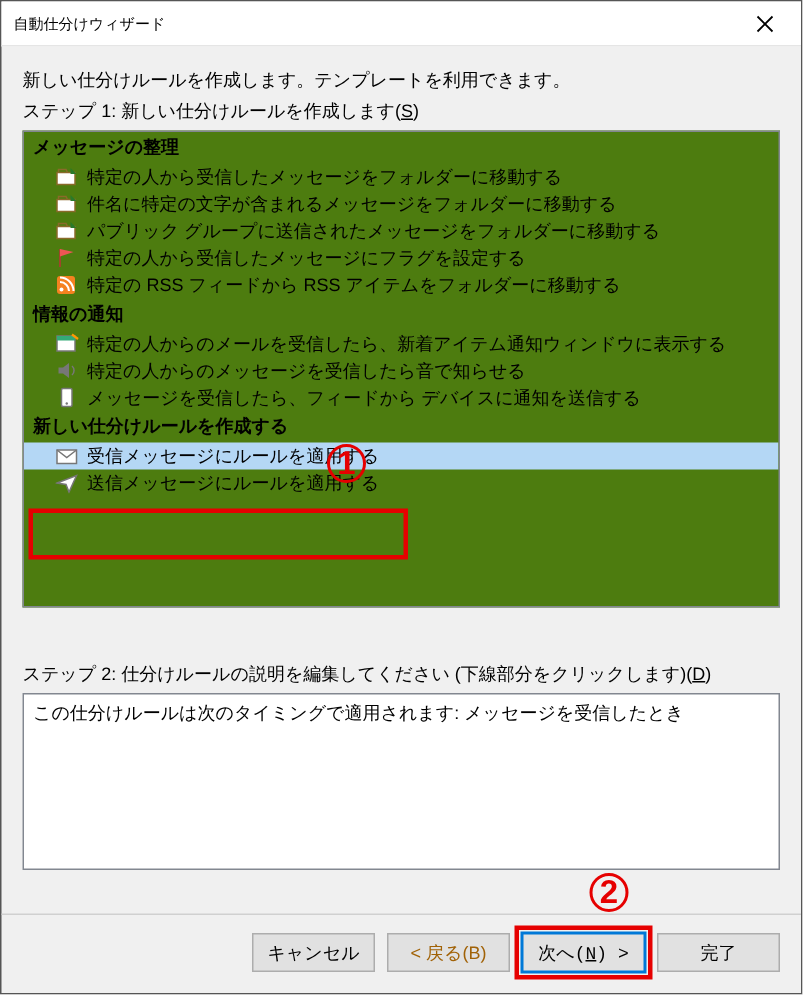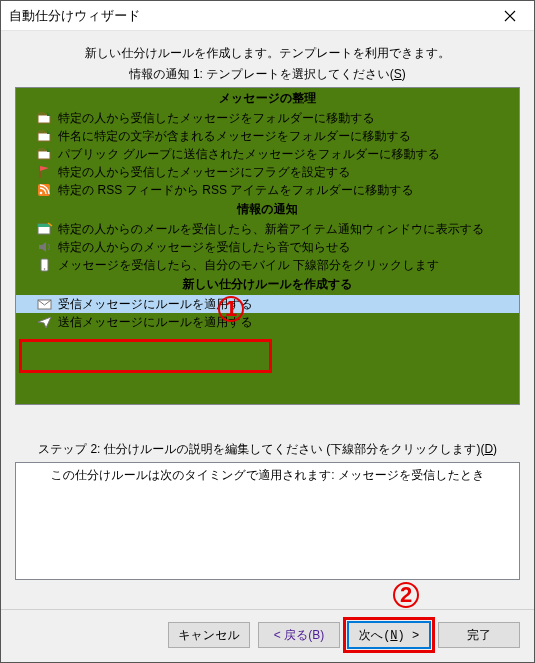--- a/index.html
+++ b/index.html
@@ -21,38 +21,37 @@
   .titlebar {
     height: 30px;
     background: #fff;
     display: flex;
     align-items: center;
     padding: 0 4px 0 8px;
     border-bottom: 1px solid #e5e5e5;
   }
   .titlebar .title {
     flex: 1;
-    font-size: 13px;
+    font-size: 10px;
   }
   .close-btn {
     width: 40px;
     height: 28px;
     display: flex;
     align-items: center;
     justify-content: center;
     font-size: 14px;
     color: #000;
     cursor: pointer;
   }
   .content {
     flex: 1;
     padding: 10px 14px 0 14px;
     display: flex;
     flex-direction: column;
-    text-align: center;
   }
   .instr1 { margin-top: 4px; }
   .instr2 { margin-top: 4px; }
   .template-box {
     margin-top: 4px;
     border: 1px solid #828790;
     background: #4d7c0f;
     height: 318px;
     overflow: hidden;
     position: relative;
@@ -105,21 +104,21 @@
     height: 26px;
     border: 1px solid #adadad;
     background: #e1e1e1;
     font-size: 12px;
     font-family: inherit;
     cursor: pointer;
     padding: 0 8px;
     text-align: center;
   }
   .btn[disabled] {
-    color: #4c1d95;
+    color: #a16207;
     cursor: default;
   }
   .btn.focus {
     border: 1px solid #0078d7;
     outline: 1px solid #0078d7;
     font-family: Liberation Mono, monospace;
   }
   .callout {
     position: absolute;
     font-family: Arial, sans-serif;
@@ -148,21 +147,21 @@
     <div class="close-btn">
       <svg width="12" height="12" viewBox="0 0 12 12">
           <path d="M1 1 L11 11 M11 1 L1 11" stroke="#000" stroke-width="1.2"></path>
         </svg>
     </div>
   </div>
 
   <div class="content">
     <div class="instr1">新しい仕分けルールを作成します。テンプレートを利用できます。</div>
     <div class="instr2">
-      <span>情報の通知 1: テンプレートを選択してください(</span><span class="u">S</span><span>)</span>
+      <span>ステップ 1: 新しい仕分けルールを作成します(</span><span class="u">S</span><span>)</span>
     </div>
 
     <div class="template-box" style="position:relative;">
 
       <div class="group-header">メッセージの整理</div>
       <div class="item-row">
         <span class="icon">
             <svg width="16" height="14" viewBox="0 0 16 14">
               <rect x="1" y="4" width="12" height="8" fill="#fff" stroke="#8a6a2a"></rect>
               <path d="M2 4 L2 2 L7 2 L8 4" fill="none" stroke="#8a6a2a"></path>
@@ -232,21 +231,21 @@
           </span>
         <span>特定の人からのメッセージを受信したら音で知らせる</span>
       </div>
       <div class="item-row">
         <span class="icon">
             <svg width="16" height="14" viewBox="0 0 16 14">
               <rect x="4" y="1" width="7" height="12" rx="1" fill="#fff" stroke="#777"></rect>
               <circle cx="7.5" cy="11" r="0.8" fill="#777"></circle>
             </svg>
           </span>
-        <span>メッセージを受信したら、自分のモバイル 下線部分をクリックします</span>
+        <span>メッセージを受信したら、フィードから デバイスに通知を送信する</span>
       </div>
 
       <div class="group-header">新しい仕分けルールを作成する</div>
       <div class="item-row selected">
         <span class="icon">
             <svg width="16" height="14" viewBox="0 0 16 14">
               <rect x="1" y="3" width="13" height="9" fill="#fff" stroke="#777"></rect>
               <path d="M1 3 L7.5 8 L14 3" fill="none" stroke="#777"></path>
             </svg>
           </span>

